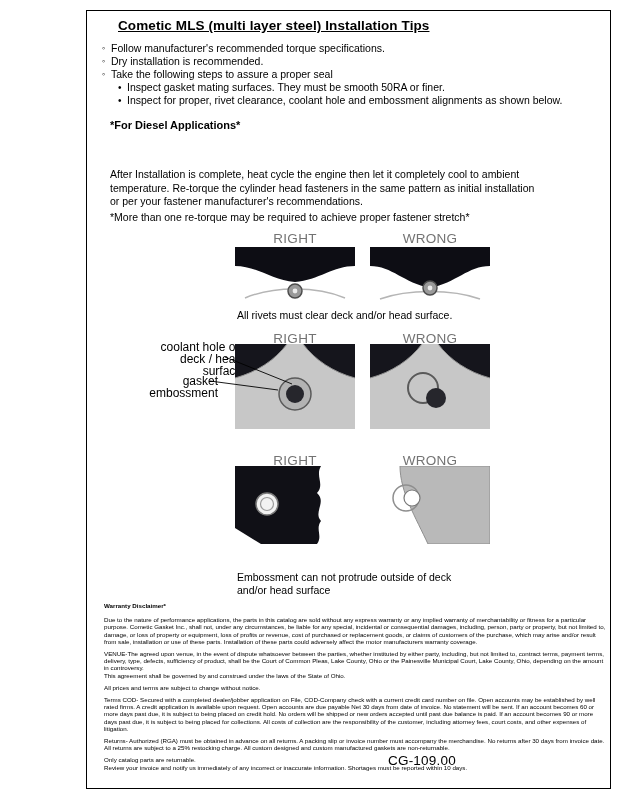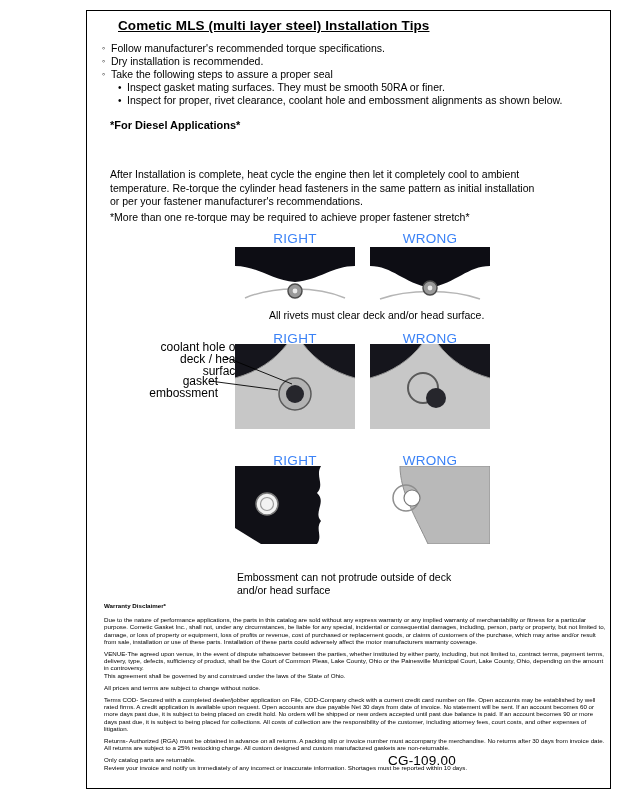--- a/index.html
+++ b/index.html
@@ -21,30 +21,30 @@
   .tip-row .bullet { width:9px; flex:0 0 9px; font-size:9px; line-height:13px; text-align:left; }
   .tip-row.sub { margin-left:16px; }
   .tip-row.sub .bullet { font-size:10px; }
 
   .diesel-heading { position:absolute; left:110px; top:119px; font-size:11px; font-weight:bold; }
   .para { position:absolute; left:110px; width:505px; font-size:10.5px; line-height:13.5px; white-space:pre-line; }
   .para.p1 { top:137px; }
   .para.p2 { top:168px; }
   .para.p3 { top:211px; }
 
-  .col-label { position:absolute; width:120px; text-align:center; font-size:13.5px; color:#3b82f6; letter-spacing:0.3px; }
+  .col-label { position:absolute; width:120px; text-align:center; font-size:13.5px; color:#737373; letter-spacing:0.3px; }
   .diagram { position:absolute; width:120px; }
   .diagram svg { display:block; width:100%; height:100%; }
   .caption { position:absolute; left:237px; font-size:10.5px; line-height:13px; white-space:pre-line; }
 
   .r1-label-left  { left:235px; top:231px; }
   .r1-label-right { left:370px; top:231px; }
   .r1-img-left  { left:235px; top:247px; height:57px; }
   .r1-img-right { left:370px; top:247px; height:57px; }
-  .caption-1 { top:309px;margin-left:32px; }
+  .caption-1 { top:309px; }
 
   .r2-label-left  { left:235px; top:331px; }
   .r2-label-right { left:370px; top:331px; }
   .r2-img-left  { left:235px; top:344px; height:85px; }
   .r2-img-right { left:370px; top:344px; height:85px; }
   .caption-2 { top:434px; }
 
   .callout { position:absolute; font-size:12px; line-height:12px; white-space:pre-line;text-align:right; }
   .callout-coolant { left:142px; top:341px; width:100px; }
   .callout-emboss  { left:118px; top:375px; width:100px; }

